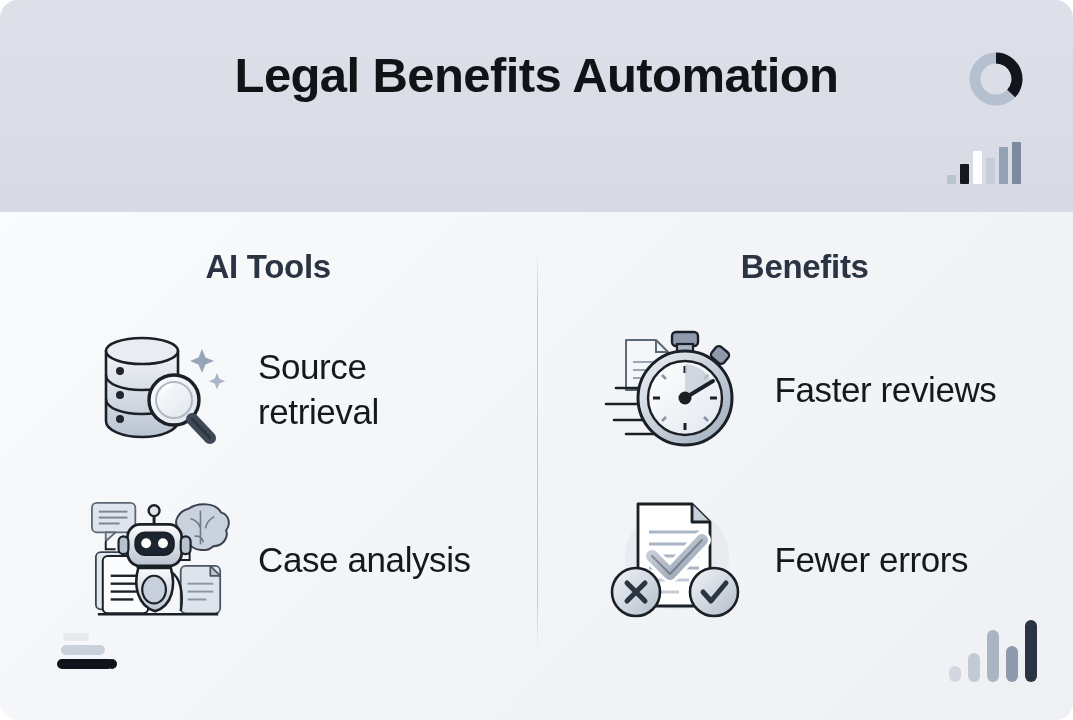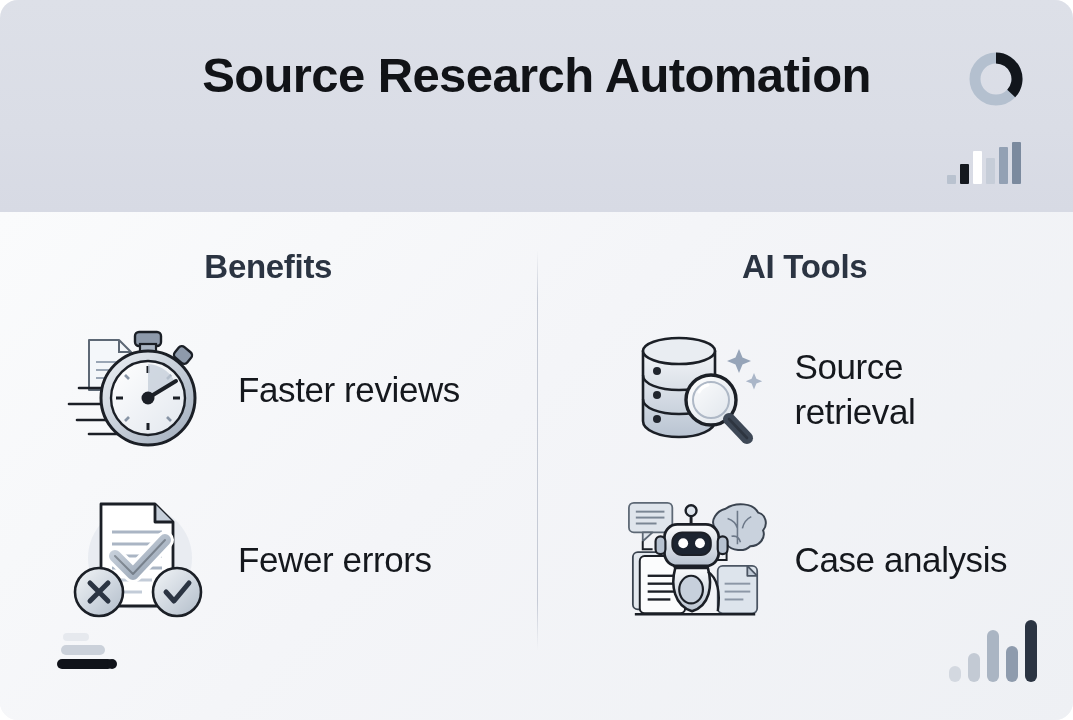--- a/index.html
+++ b/index.html
@@ -175,21 +175,21 @@
   }
 </style>
 </head>
 <body>
 
 <div class="infographic">
 
   <div class="header">
 
     <div class="header-text">
-      <div class="title">Source Research Automation</div>
+      <div class="title">Legal Benefits Automation</div>
     </div>
 
     <div class="donut-deco">
       <svg width="58" height="58" viewBox="0 0 58 58" aria-hidden="true">
         <circle cx="29" cy="29" r="21" fill="none" stroke="#b4c0cf" stroke-width="11"></circle>
         <path d="M29 8 A21 21 0 0 1 44.2 43.5" fill="none" stroke="#12161c" stroke-width="11"></path>
       </svg>
     </div>
 
     <div class="bars-deco-header">
@@ -200,115 +200,20 @@
       <div class="b" style="height:37px;background:#93a1b4;"></div>
       <div class="b" style="height:42px;background:#7b8a9e;"></div>
     </div>
   </div>
 
   <div class="body-area">
 
     <div class="divider"></div>
 
     <div class="columns">
-
-      <div class="column right">
-        <div class="col-heading">Benefits</div>
-
-        <div class="items">
-
-          <div class="item">
-            <div class="item-icon">
-              <svg width="146" height="124" viewBox="0 0 146 124" aria-hidden="true">
-                <defs>
-                  <linearGradient id="swg" x1="0" y1="0" x2="1" y2="1">
-                    <stop offset="0" stop-color="#eef2f6"></stop>
-                      <stop offset="1" stop-color="#9fabbb"></stop>
-                  </linearGradient>
-                  <linearGradient id="faceg" x1="0" y1="0" x2="1" y2="1">
-                    <stop offset="0" stop-color="#ffffff"></stop>
-                      <stop offset="1" stop-color="#e2e7ee"></stop>
-                  </linearGradient>
-                </defs>
-
-                <path d="M22 12 L52 12 L64 24 L64 62 L22 62 Z" fill="#f4f7fa" stroke="#5d6875" stroke-width="2" stroke-linejoin="round"></path>
-                <path d="M52 12 L52 24 L64 24" fill="none" stroke="#5d6875" stroke-width="2"></path>
-                <line x1="29" y1="34" x2="56" y2="34" stroke="#9aa6b5" stroke-width="2"></line>
-                <line x1="29" y1="42" x2="56" y2="42" stroke="#9aa6b5" stroke-width="2"></line>
-                <line x1="29" y1="50" x2="48" y2="50" stroke="#9aa6b5" stroke-width="2"></line>
-
-                <line x1="12" y1="60" x2="44" y2="60" stroke="#1b1f26" stroke-width="2.6" stroke-linecap="round"></line>
-                <line x1="2" y1="76" x2="38" y2="76" stroke="#1b1f26" stroke-width="2.6" stroke-linecap="round"></line>
-                <line x1="10" y1="92" x2="44" y2="92" stroke="#1b1f26" stroke-width="2.6" stroke-linecap="round"></line>
-                <line x1="22" y1="106" x2="52" y2="106" stroke="#1b1f26" stroke-width="2.6" stroke-linecap="round"></line>
-
-                <rect x="68" y="4" width="26" height="14" rx="4" fill="#8e9aab" stroke="#1b1f26" stroke-width="2.4"></rect>
-                <rect x="73" y="16" width="16" height="8" fill="#aab5c4" stroke="#1b1f26" stroke-width="2.2"></rect>
-                <rect x="108" y="20" width="16" height="14" rx="4" transform="rotate(40 116 27)" fill="#8e9aab" stroke="#1b1f26" stroke-width="2.4"></rect>
-
-                <circle cx="81" cy="70" r="47" fill="url(#swg)" stroke="#1b1f26" stroke-width="3"></circle>
-                <circle cx="81" cy="70" r="37" fill="url(#faceg)" stroke="#1b1f26" stroke-width="2.4"></circle>
-
-                <line x1="81" y1="38" x2="81" y2="45" stroke="#1b1f26" stroke-width="3"></line>
-                <line x1="81" y1="95" x2="81" y2="102" stroke="#1b1f26" stroke-width="3"></line>
-                <line x1="49" y1="70" x2="56" y2="70" stroke="#1b1f26" stroke-width="3"></line>
-                <line x1="106" y1="70" x2="113" y2="70" stroke="#1b1f26" stroke-width="3"></line>
-                <line x1="58" y1="47" x2="62" y2="51" stroke="#8794a5" stroke-width="2.6"></line>
-                <line x1="100" y1="89" x2="104" y2="93" stroke="#8794a5" stroke-width="2.6"></line>
-                <line x1="104" y1="47" x2="100" y2="51" stroke="#8794a5" stroke-width="2.6"></line>
-                <line x1="62" y1="89" x2="58" y2="93" stroke="#8794a5" stroke-width="2.6"></line>
-
-                <path d="M81 70 L81 36 A34 34 0 0 1 107 52 Z" fill="#c3ccd8" opacity="0.75"></path>
-                <line x1="81" y1="70" x2="109" y2="53" stroke="#1b1f26" stroke-width="4" stroke-linecap="round"></line>
-                <circle cx="81" cy="70" r="6.5" fill="#1b1f26"></circle>
-              </svg>
-            </div>
-            <div class="item-label">Faster reviews</div>
-          </div>
-
-          <div class="item">
-            <div class="item-icon">
-              <svg width="146" height="132" viewBox="0 0 146 132" aria-hidden="true">
-                <defs>
-                  <linearGradient id="badg" x1="0" y1="0" x2="1" y2="1">
-                    <stop offset="0" stop-color="#f2f5f8"></stop>
-                      <stop offset="1" stop-color="#b2bdca"></stop>
-                  </linearGradient>
-                  <linearGradient id="ckg" x1="0" y1="0" x2="1" y2="1">
-                    <stop offset="0" stop-color="#cfd7e1"></stop>
-                      <stop offset="1" stop-color="#94a1b1"></stop>
-                  </linearGradient>
-                </defs>
-
-                <circle cx="73" cy="64" r="52" fill="#e6eaf0" opacity="0.85"></circle>
-
-                <path d="M34 10 L88 10 L106 28 L106 112 L34 112 Z" fill="#ffffff" stroke="#1b1f26" stroke-width="2.8" stroke-linejoin="round"></path>
-                <path d="M88 10 L88 28 L106 28" fill="#c6cfda" stroke="#1b1f26" stroke-width="2.8" stroke-linejoin="round"></path>
-                <line x1="45" y1="38" x2="95" y2="38" stroke="#aab5c4" stroke-width="3"></line>
-                <line x1="45" y1="50" x2="95" y2="50" stroke="#aab5c4" stroke-width="3"></line>
-                <line x1="45" y1="62" x2="95" y2="62" stroke="#aab5c4" stroke-width="3"></line>
-                <line x1="45" y1="74" x2="95" y2="74" stroke="#aab5c4" stroke-width="3"></line>
-                <line x1="45" y1="86" x2="85" y2="86" stroke="#c3ccd8" stroke-width="3"></line>
-                <line x1="45" y1="98" x2="75" y2="98" stroke="#c3ccd8" stroke-width="3"></line>
-
-                <path d="M48 62 L66 80 L98 46" fill="none" stroke="#ffffff" stroke-width="18" stroke-linecap="round" stroke-linejoin="round"></path>
-                <path d="M48 62 L66 80 L98 46" fill="none" stroke="url(#ckg)" stroke-width="12" stroke-linecap="round" stroke-linejoin="round"></path>
-                <path d="M48 62 L66 80 L98 46" fill="none" stroke="#1b1f26" stroke-width="2" stroke-linecap="round" stroke-linejoin="round" opacity="0.35"></path>
-
-                <circle cx="32" cy="98" r="24" fill="url(#badg)" stroke="#1b1f26" stroke-width="2.6"></circle>
-                <path d="M23 89 L41 107 M41 89 L23 107" stroke="#2b3442" stroke-width="5" stroke-linecap="round"></path>
-
-                <circle cx="110" cy="98" r="24" fill="url(#badg)" stroke="#1b1f26" stroke-width="2.6"></circle>
-                <path d="M99 98 L107 107 L122 89" fill="none" stroke="#2b3442" stroke-width="5" stroke-linecap="round" stroke-linejoin="round"></path>
-              </svg>
-            </div>
-            <div class="item-label">Fewer errors</div>
-          </div>
-        </div>
-      </div>
 
       <div class="column left">
         <div class="col-heading">AI Tools</div>
 
         <div class="items">
 
           <div class="item">
             <div class="item-icon">
               <svg width="140" height="122" viewBox="0 0 140 122" aria-hidden="true">
                 <defs>
@@ -391,20 +296,115 @@
                 <path d="M53 74 L86 74 C91 92 88 112 70 118 C52 112 48 92 53 74 Z" fill="url(#robg)" stroke="#1b1f26" stroke-width="2.6" stroke-linejoin="round"></path>
                 <ellipse cx="69" cy="96" rx="12" ry="14" fill="#c7d0dc" stroke="#1b1f26" stroke-width="2.2"></ellipse>
                 <path d="M86 78 c10 6 13 22 10 40" fill="none" stroke="#1b1f26" stroke-width="2.4"></path>
                 <line x1="12" y1="121" x2="134" y2="121" stroke="#1b1f26" stroke-width="2.6"></line>
               </svg>
             </div>
             <div class="item-label">Case analysis</div>
           </div>
         </div>
       </div>
+
+      <div class="column right">
+        <div class="col-heading">Benefits</div>
+
+        <div class="items">
+
+          <div class="item">
+            <div class="item-icon">
+              <svg width="146" height="124" viewBox="0 0 146 124" aria-hidden="true">
+                <defs>
+                  <linearGradient id="swg" x1="0" y1="0" x2="1" y2="1">
+                    <stop offset="0" stop-color="#eef2f6"></stop>
+                      <stop offset="1" stop-color="#9fabbb"></stop>
+                  </linearGradient>
+                  <linearGradient id="faceg" x1="0" y1="0" x2="1" y2="1">
+                    <stop offset="0" stop-color="#ffffff"></stop>
+                      <stop offset="1" stop-color="#e2e7ee"></stop>
+                  </linearGradient>
+                </defs>
+
+                <path d="M22 12 L52 12 L64 24 L64 62 L22 62 Z" fill="#f4f7fa" stroke="#5d6875" stroke-width="2" stroke-linejoin="round"></path>
+                <path d="M52 12 L52 24 L64 24" fill="none" stroke="#5d6875" stroke-width="2"></path>
+                <line x1="29" y1="34" x2="56" y2="34" stroke="#9aa6b5" stroke-width="2"></line>
+                <line x1="29" y1="42" x2="56" y2="42" stroke="#9aa6b5" stroke-width="2"></line>
+                <line x1="29" y1="50" x2="48" y2="50" stroke="#9aa6b5" stroke-width="2"></line>
+
+                <line x1="12" y1="60" x2="44" y2="60" stroke="#1b1f26" stroke-width="2.6" stroke-linecap="round"></line>
+                <line x1="2" y1="76" x2="38" y2="76" stroke="#1b1f26" stroke-width="2.6" stroke-linecap="round"></line>
+                <line x1="10" y1="92" x2="44" y2="92" stroke="#1b1f26" stroke-width="2.6" stroke-linecap="round"></line>
+                <line x1="22" y1="106" x2="52" y2="106" stroke="#1b1f26" stroke-width="2.6" stroke-linecap="round"></line>
+
+                <rect x="68" y="4" width="26" height="14" rx="4" fill="#8e9aab" stroke="#1b1f26" stroke-width="2.4"></rect>
+                <rect x="73" y="16" width="16" height="8" fill="#aab5c4" stroke="#1b1f26" stroke-width="2.2"></rect>
+                <rect x="108" y="20" width="16" height="14" rx="4" transform="rotate(40 116 27)" fill="#8e9aab" stroke="#1b1f26" stroke-width="2.4"></rect>
+
+                <circle cx="81" cy="70" r="47" fill="url(#swg)" stroke="#1b1f26" stroke-width="3"></circle>
+                <circle cx="81" cy="70" r="37" fill="url(#faceg)" stroke="#1b1f26" stroke-width="2.4"></circle>
+
+                <line x1="81" y1="38" x2="81" y2="45" stroke="#1b1f26" stroke-width="3"></line>
+                <line x1="81" y1="95" x2="81" y2="102" stroke="#1b1f26" stroke-width="3"></line>
+                <line x1="49" y1="70" x2="56" y2="70" stroke="#1b1f26" stroke-width="3"></line>
+                <line x1="106" y1="70" x2="113" y2="70" stroke="#1b1f26" stroke-width="3"></line>
+                <line x1="58" y1="47" x2="62" y2="51" stroke="#8794a5" stroke-width="2.6"></line>
+                <line x1="100" y1="89" x2="104" y2="93" stroke="#8794a5" stroke-width="2.6"></line>
+                <line x1="104" y1="47" x2="100" y2="51" stroke="#8794a5" stroke-width="2.6"></line>
+                <line x1="62" y1="89" x2="58" y2="93" stroke="#8794a5" stroke-width="2.6"></line>
+
+                <path d="M81 70 L81 36 A34 34 0 0 1 107 52 Z" fill="#c3ccd8" opacity="0.75"></path>
+                <line x1="81" y1="70" x2="109" y2="53" stroke="#1b1f26" stroke-width="4" stroke-linecap="round"></line>
+                <circle cx="81" cy="70" r="6.5" fill="#1b1f26"></circle>
+              </svg>
+            </div>
+            <div class="item-label">Faster reviews</div>
+          </div>
+
+          <div class="item">
+            <div class="item-icon">
+              <svg width="146" height="132" viewBox="0 0 146 132" aria-hidden="true">
+                <defs>
+                  <linearGradient id="badg" x1="0" y1="0" x2="1" y2="1">
+                    <stop offset="0" stop-color="#f2f5f8"></stop>
+                      <stop offset="1" stop-color="#b2bdca"></stop>
+                  </linearGradient>
+                  <linearGradient id="ckg" x1="0" y1="0" x2="1" y2="1">
+                    <stop offset="0" stop-color="#cfd7e1"></stop>
+                      <stop offset="1" stop-color="#94a1b1"></stop>
+                  </linearGradient>
+                </defs>
+
+                <circle cx="73" cy="64" r="52" fill="#e6eaf0" opacity="0.85"></circle>
+
+                <path d="M34 10 L88 10 L106 28 L106 112 L34 112 Z" fill="#ffffff" stroke="#1b1f26" stroke-width="2.8" stroke-linejoin="round"></path>
+                <path d="M88 10 L88 28 L106 28" fill="#c6cfda" stroke="#1b1f26" stroke-width="2.8" stroke-linejoin="round"></path>
+                <line x1="45" y1="38" x2="95" y2="38" stroke="#aab5c4" stroke-width="3"></line>
+                <line x1="45" y1="50" x2="95" y2="50" stroke="#aab5c4" stroke-width="3"></line>
+                <line x1="45" y1="62" x2="95" y2="62" stroke="#aab5c4" stroke-width="3"></line>
+                <line x1="45" y1="74" x2="95" y2="74" stroke="#aab5c4" stroke-width="3"></line>
+                <line x1="45" y1="86" x2="85" y2="86" stroke="#c3ccd8" stroke-width="3"></line>
+                <line x1="45" y1="98" x2="75" y2="98" stroke="#c3ccd8" stroke-width="3"></line>
+
+                <path d="M48 62 L66 80 L98 46" fill="none" stroke="#ffffff" stroke-width="18" stroke-linecap="round" stroke-linejoin="round"></path>
+                <path d="M48 62 L66 80 L98 46" fill="none" stroke="url(#ckg)" stroke-width="12" stroke-linecap="round" stroke-linejoin="round"></path>
+                <path d="M48 62 L66 80 L98 46" fill="none" stroke="#1b1f26" stroke-width="2" stroke-linecap="round" stroke-linejoin="round" opacity="0.35"></path>
+
+                <circle cx="32" cy="98" r="24" fill="url(#badg)" stroke="#1b1f26" stroke-width="2.6"></circle>
+                <path d="M23 89 L41 107 M41 89 L23 107" stroke="#2b3442" stroke-width="5" stroke-linecap="round"></path>
+
+                <circle cx="110" cy="98" r="24" fill="url(#badg)" stroke="#1b1f26" stroke-width="2.6"></circle>
+                <path d="M99 98 L107 107 L122 89" fill="none" stroke="#2b3442" stroke-width="5" stroke-linecap="round" stroke-linejoin="round"></path>
+              </svg>
+            </div>
+            <div class="item-label">Fewer errors</div>
+          </div>
+        </div>
+      </div>
     </div>
 
     <div class="deco-bottom-left">
       <svg width="62" height="40" viewBox="0 0 62 40" aria-hidden="true">
         <rect x="8" y="2" width="26" height="8" rx="4" fill="#e6e9ee"></rect>
         <rect x="6" y="14" width="44" height="10" rx="5" fill="#cbd1da"></rect>
         <rect x="2" y="28" width="56" height="10" rx="5" fill="#10131a"></rect>
         <circle cx="57" cy="33" r="5" fill="#10131a"></circle>
       </svg>
     </div>

